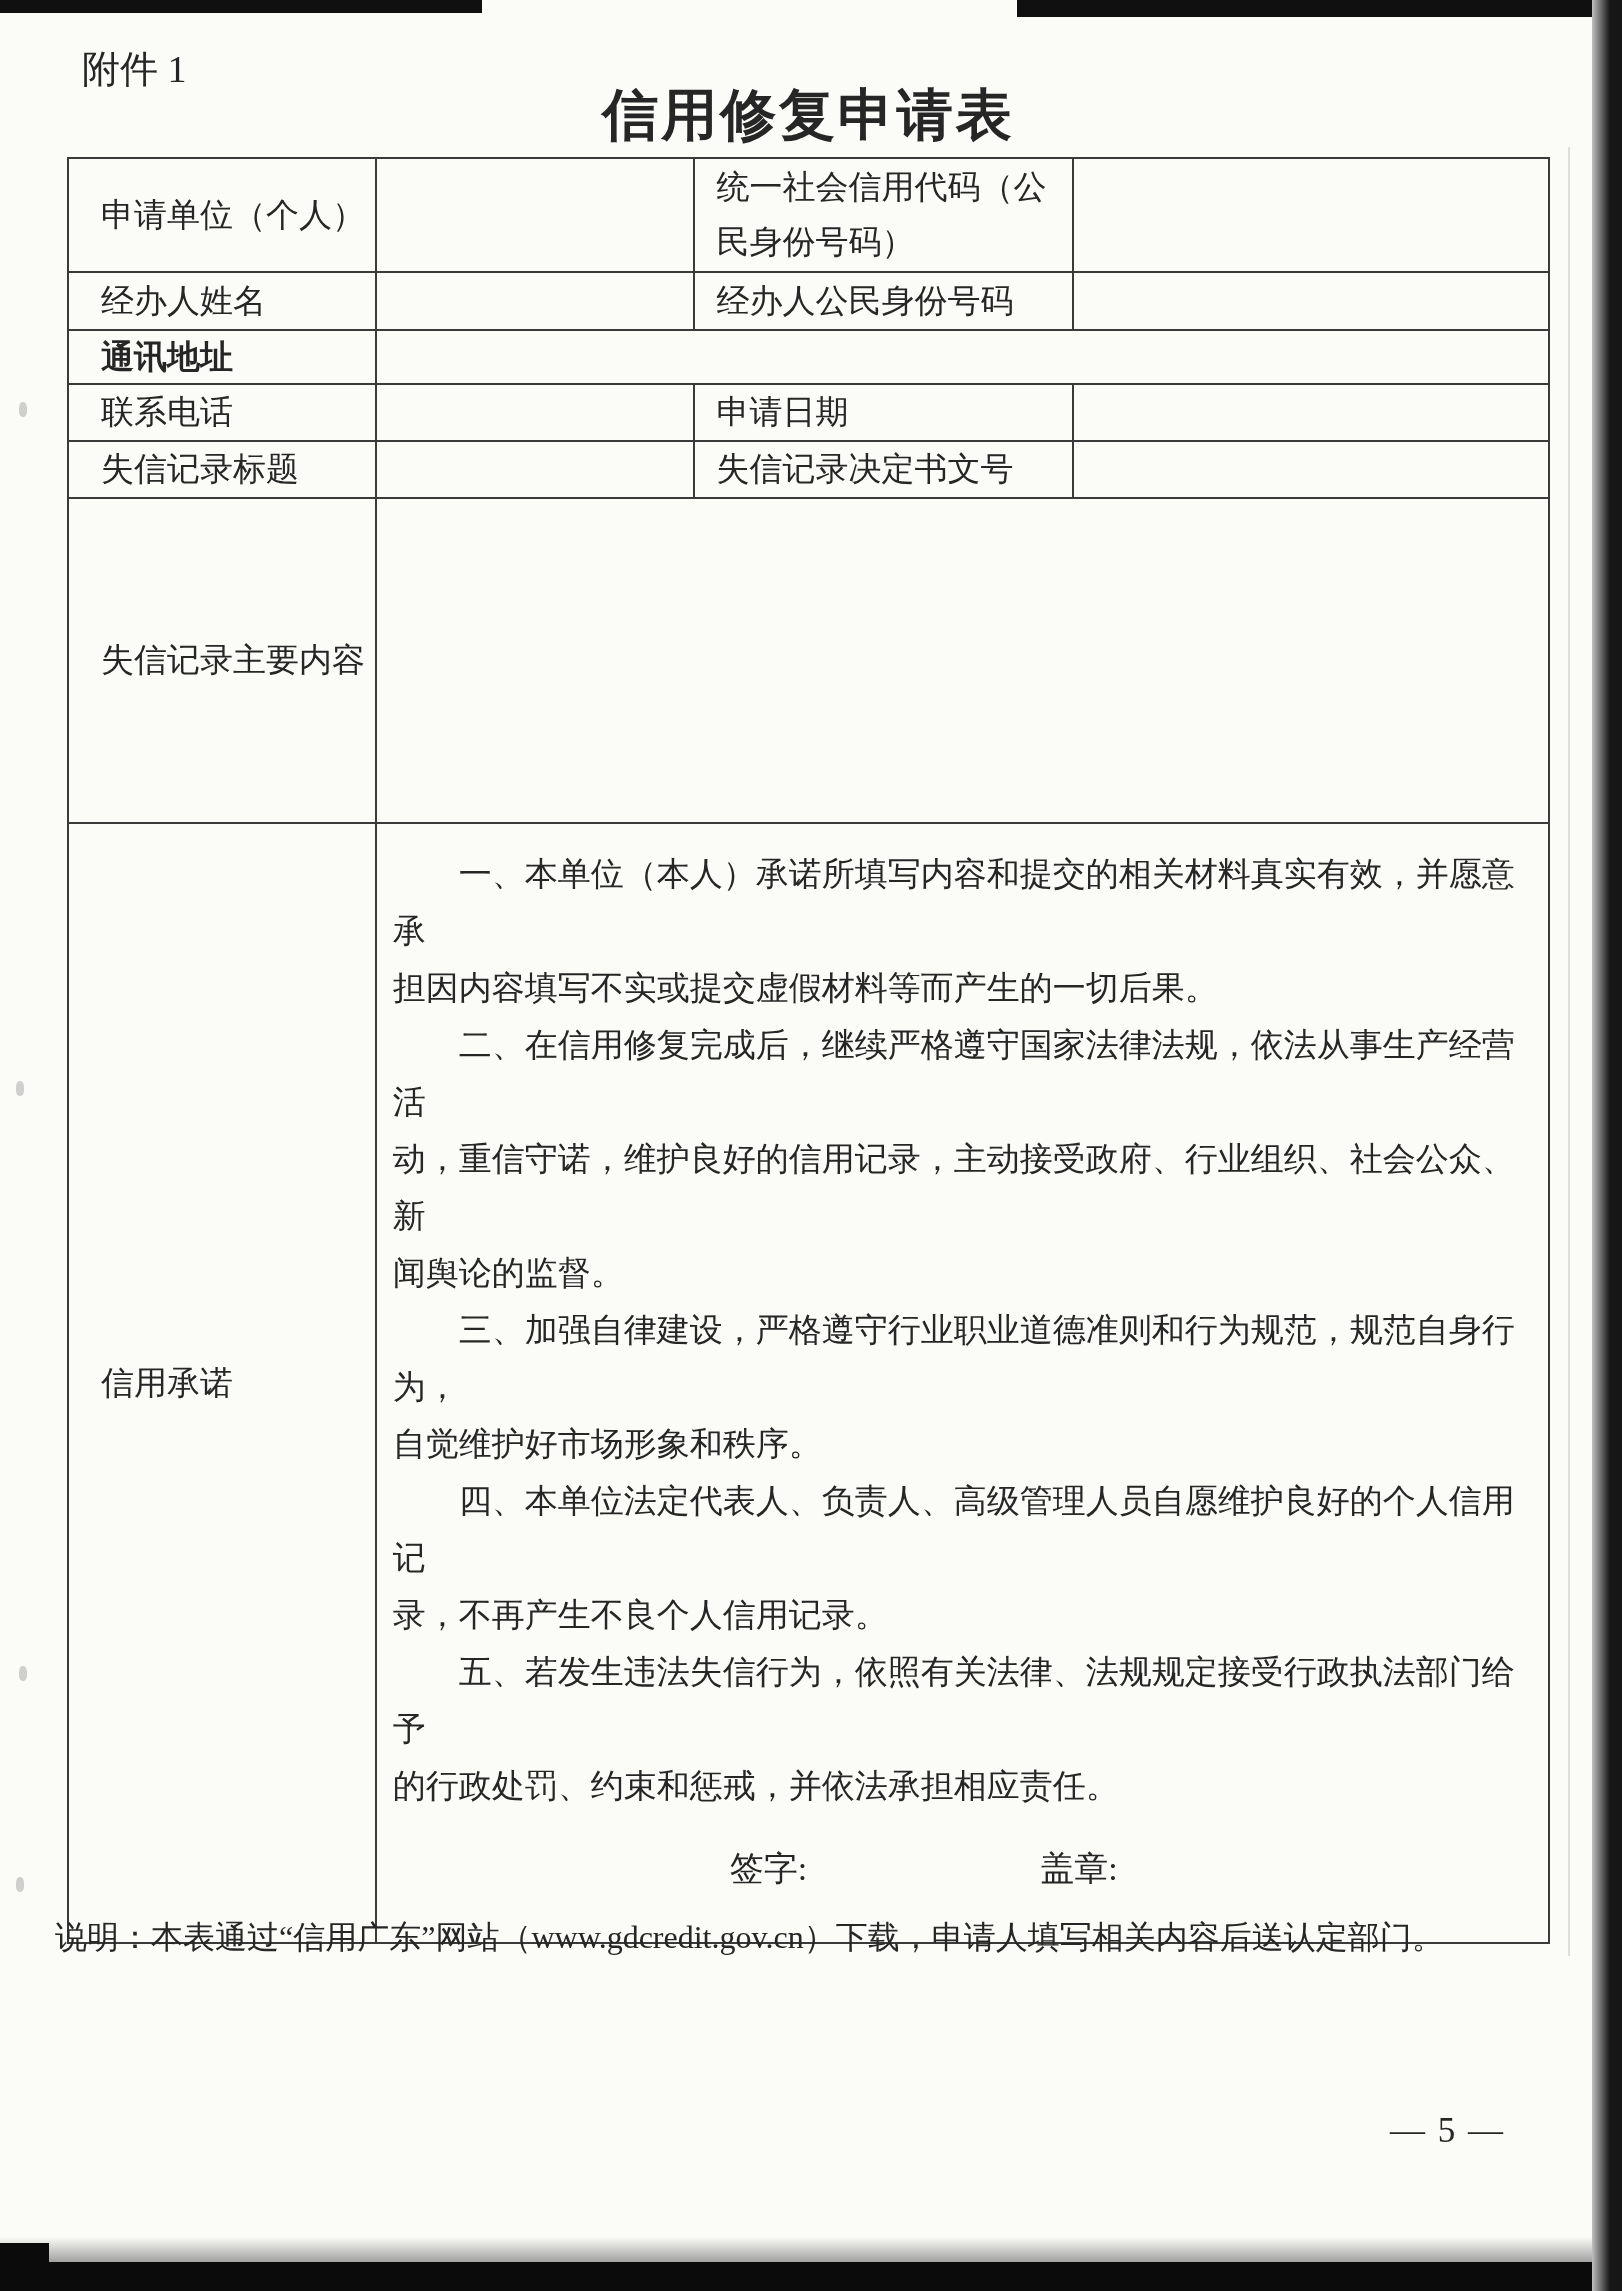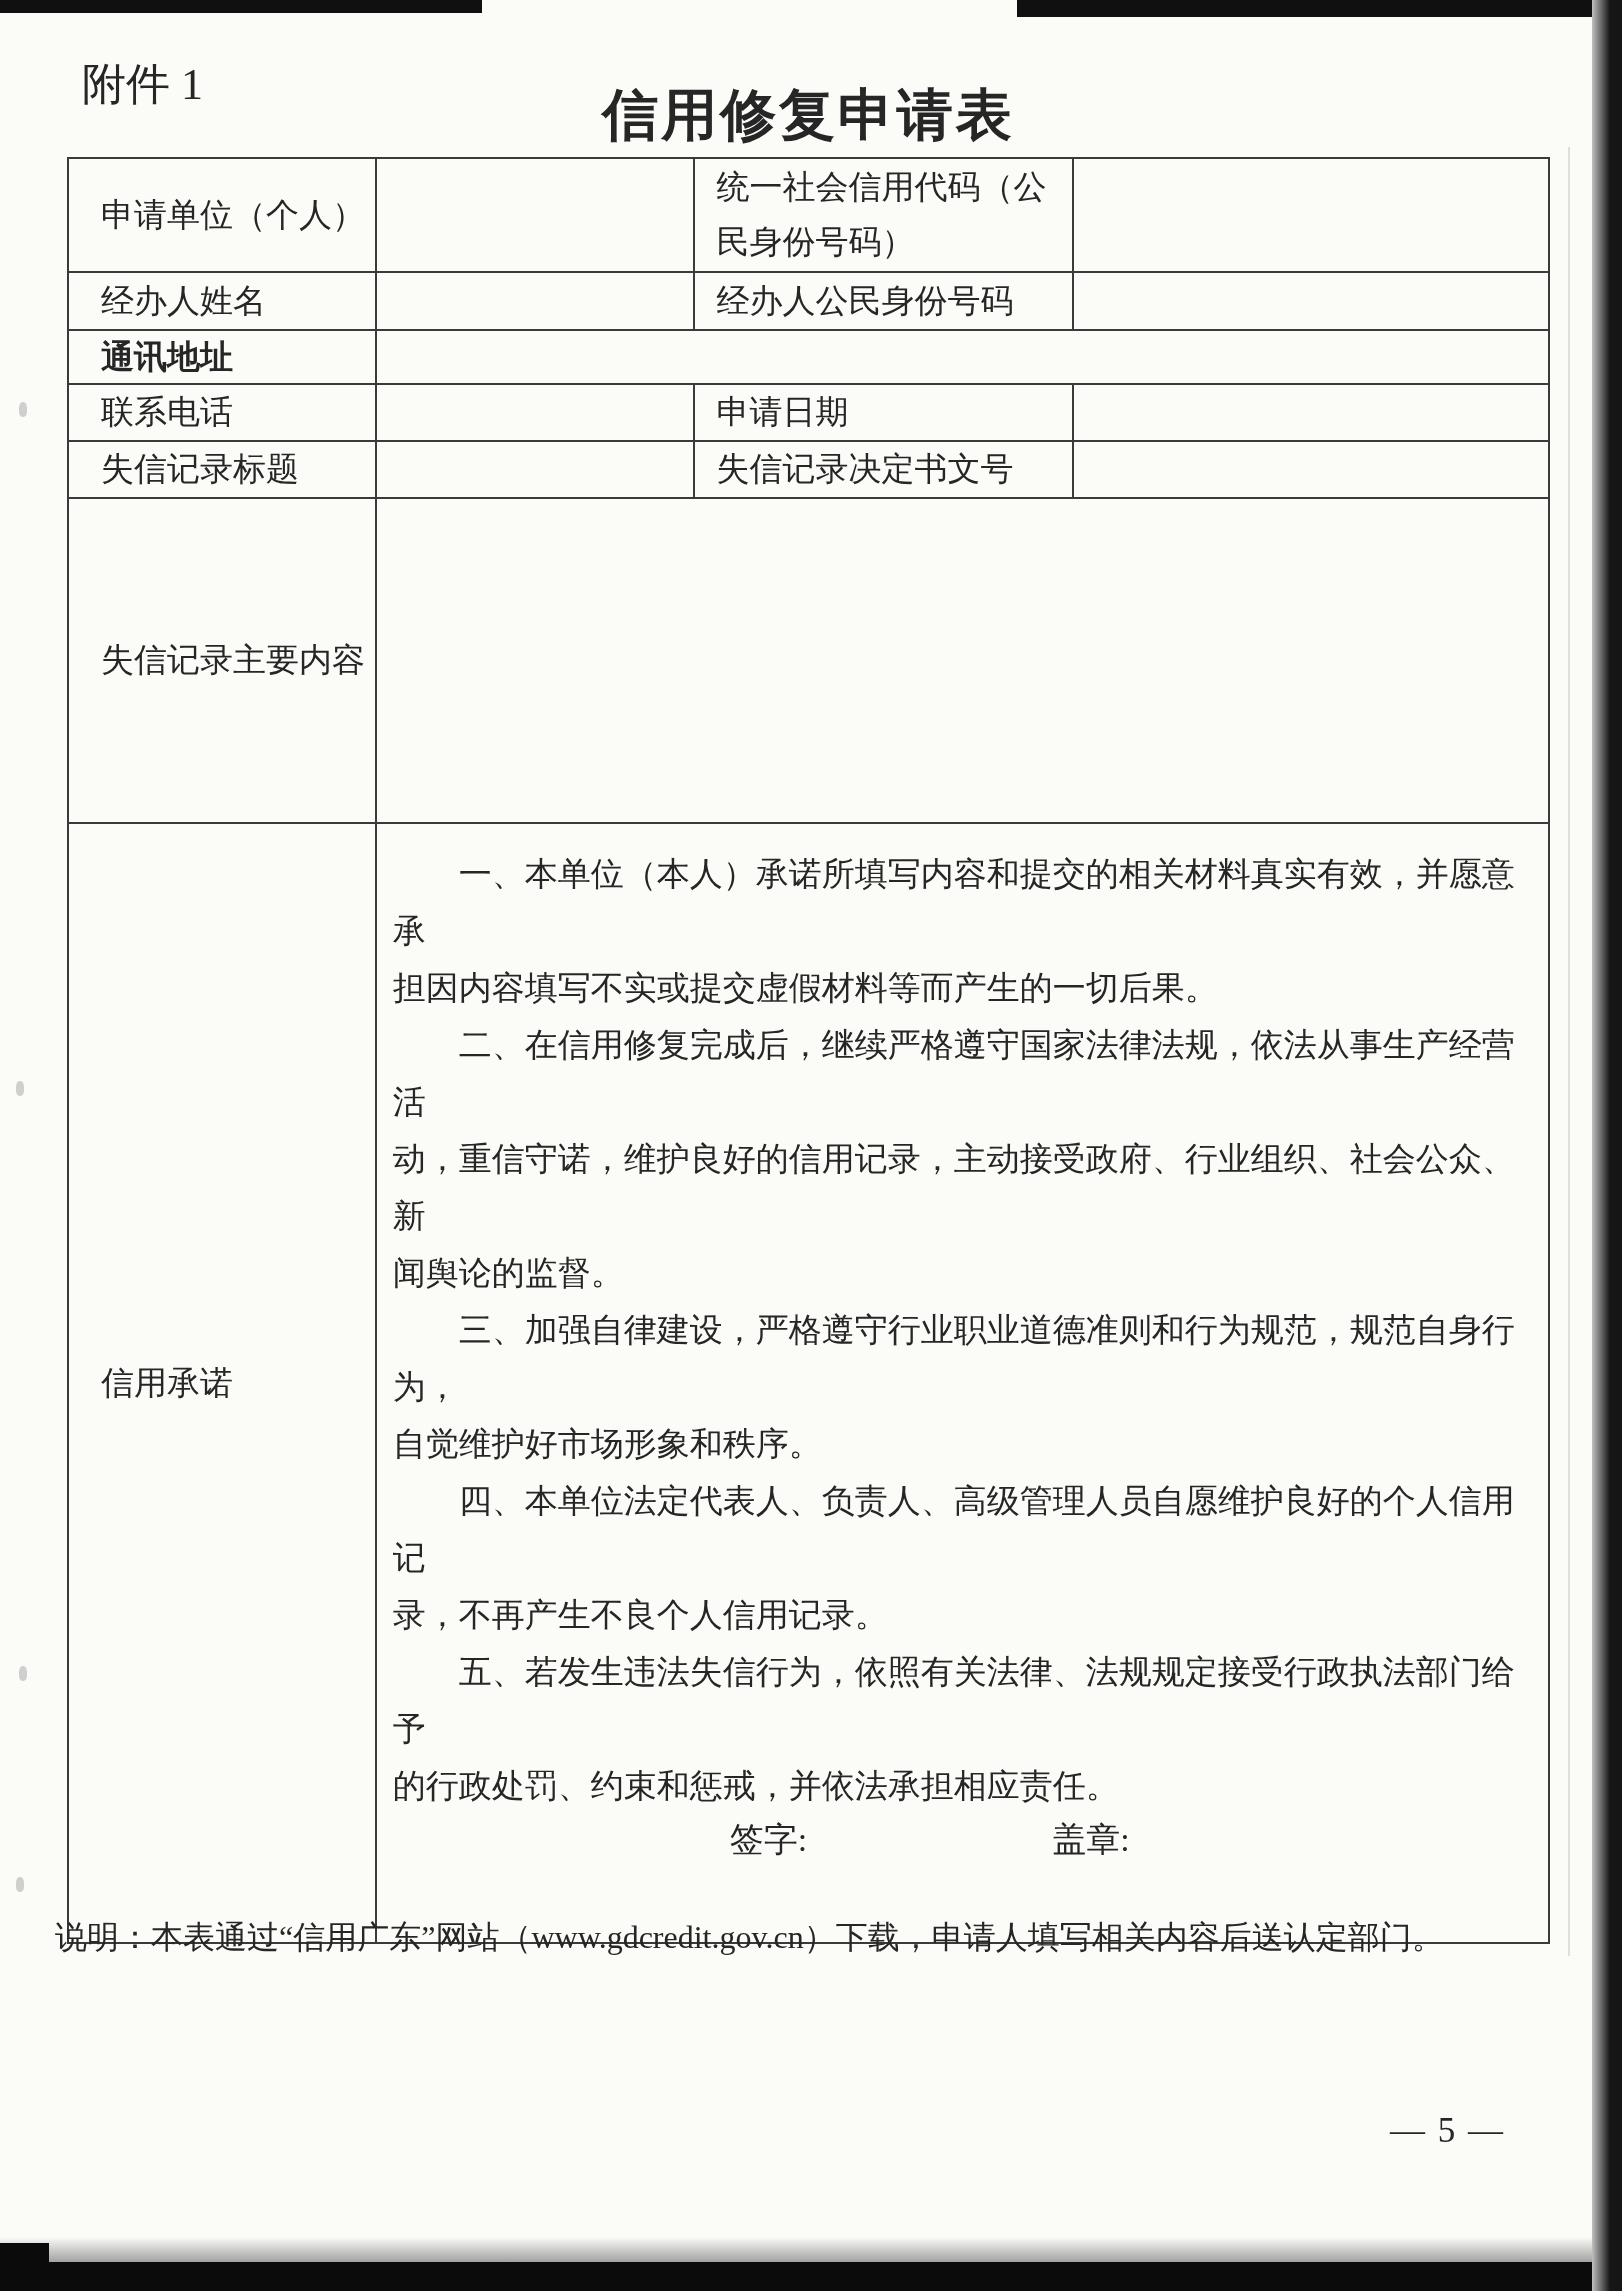--- a/index.html
+++ b/index.html
@@ -8,21 +8,21 @@
     width:1622px; height:2292px;
     margin:0 auto;
     background:#fbfbf8;
     overflow:hidden;
     font-family:"Liberation Serif","DejaVu Serif",serif;
     color:#262626;
   }
   .abs { position:absolute; }
 
   
-  .attachment { left:82px; top:55px; font-size:44px; }
+  .attachment { left:82px; top:44px; font-size:38px; }
   .doc-title {
     left:67px; top:78px; width:1483px;
     text-align:center; font-size:56px; font-weight:bold; letter-spacing:2.9px;
   }
 
   
   .form-table {
     left:67px; top:157px; width:1483px; height:1787px;
     border:2.9px solid #3a3a3a; box-sizing:border-box;
     display:flex; flex-direction:column;
@@ -48,21 +48,21 @@
   .r7 .cm { align-items:flex-end; padding:0; }
   .instructions {
     font-size:32px; line-height:46px;
     padding:0 17.6px 7.8px 15.7px;
     white-space:pre-line;
   }
 
   
   .pledge-cell { display:block; padding:21.6px 17.6px 0 15.7px; }
   .pledge-p { font-size:33px; line-height:57px; margin:0; white-space:pre-line; }
-  .sign-row { display:flex; padding-left:337px; font-size:34px;gap:12px; }
+  .sign-row { display:flex; margin-top:29px; padding-left:337px; font-size:34px; }
   .seal-label { margin-left:233px; }
 
   
   .note { left:55px; top:1916px; width:1500px; font-size:32px; line-height:43px; }
   .page-number { left:1390px; top:2111px; font-size:35px; letter-spacing:2px; }
 
   
   .bar-top-left  { left:0; top:0; width:482px;  height:12.7px; background:#101010; }
   .bar-top-right { left:1017px; top:0; width:605px; height:16.7px; background:#101010; }
   .edge-right    { left:1592px; top:0; width:30px; height:2292px;

